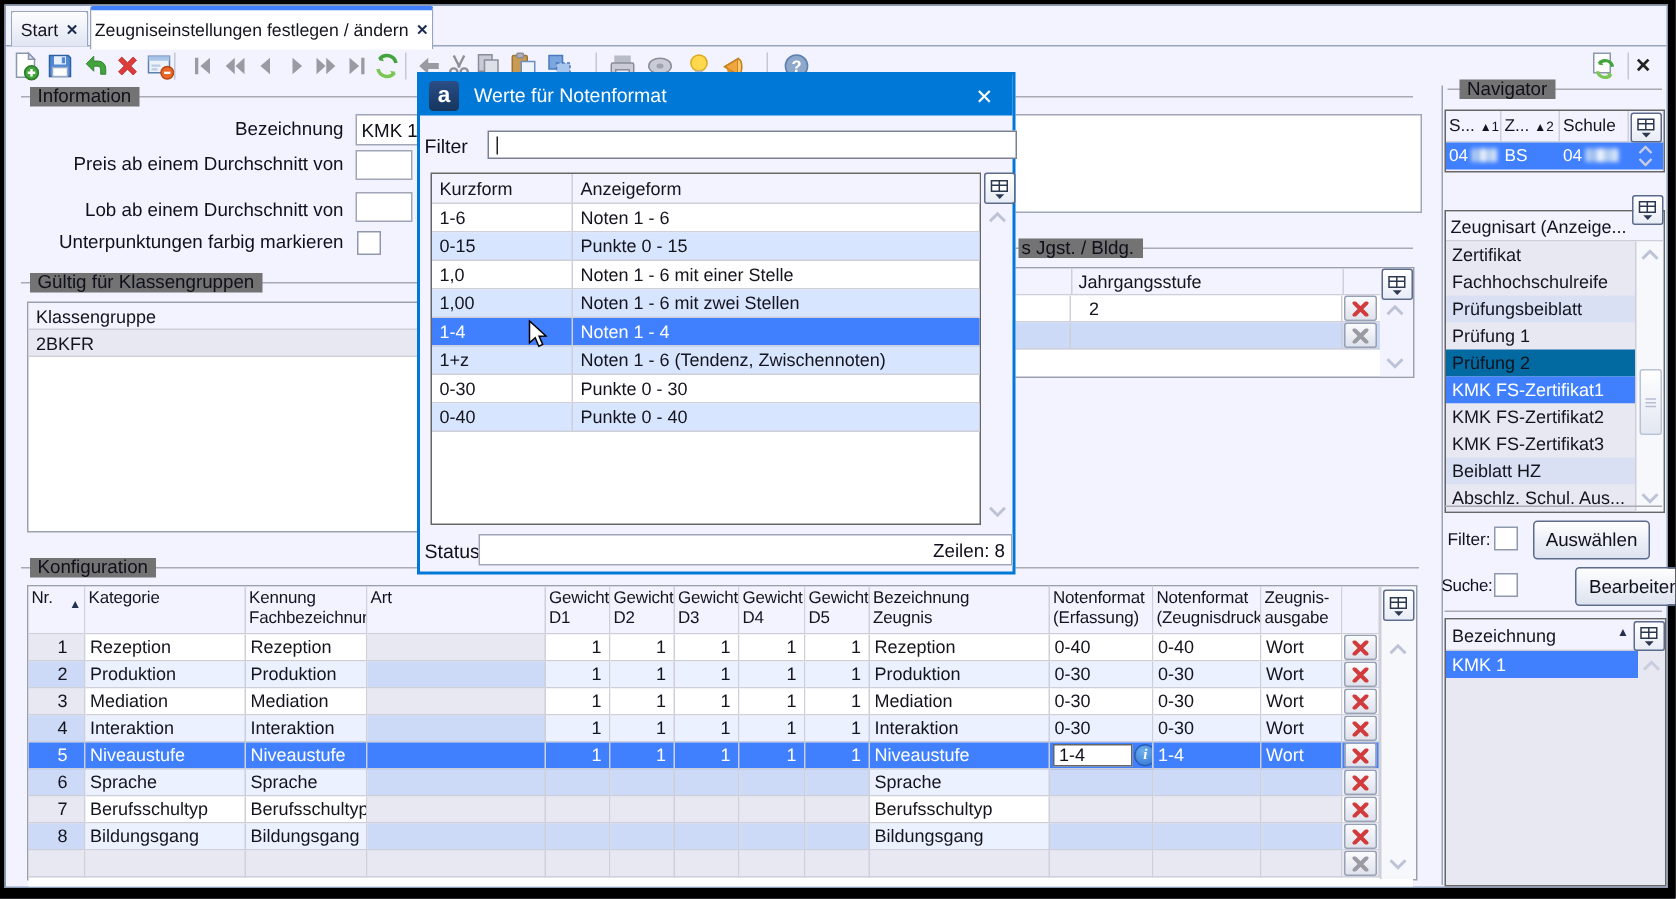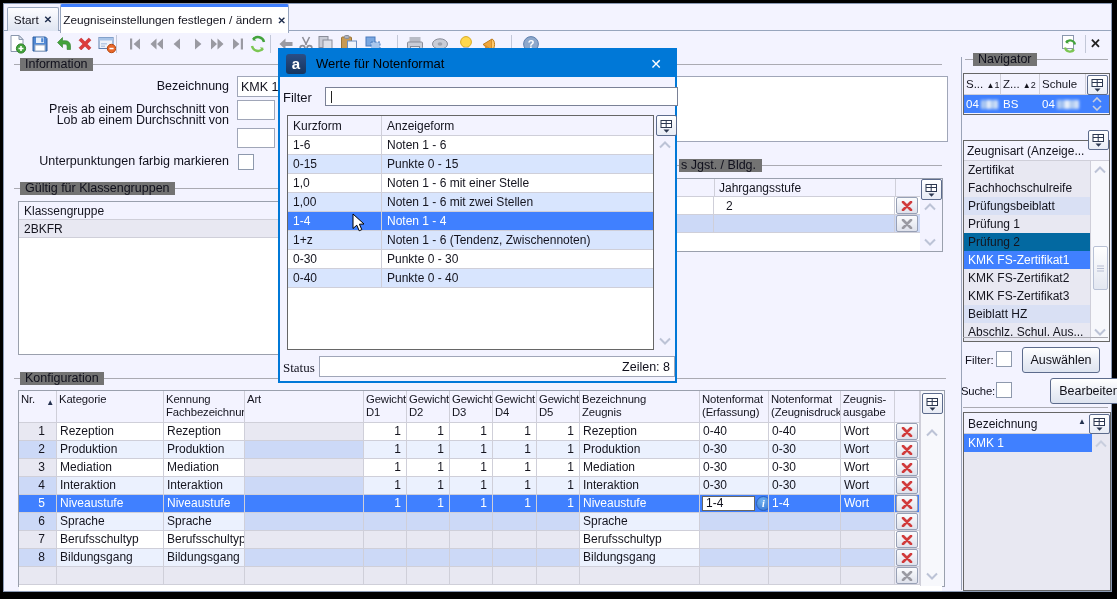--- a/index.html
+++ b/index.html
@@ -180,21 +180,21 @@
   <div class="grplabel" style="left:20px;top:58px;">Information</div>
   <div class="flabel" style="left:29px;top:80px;width:200px;">Bezeichnung</div>
   <div class="tinput" style="left:237px;top:76px;width:352px;height:19px;">
       <span>KMK 1</span>
     </div>
   <div class="tinput" style="left:596px;top:76px;width:344px;height:64px;"></div>
   <div class="flabel" style="left:29px;top:103px;width:200px;">Preis ab einem Durchschnitt von</div>
   <div class="tinput" style="left:237px;top:100px;width:30px;height:18px;">
       <span></span>
     </div>
-  <div class="flabel" style="left:29px;top:114px;width:200px;">Lob ab einem Durchschnitt von</div>
+  <div class="flabel" style="left:29px;top:134px;width:200px;">Lob ab einem Durchschnitt von</div>
   <div class="tinput" style="left:237px;top:128px;width:30px;height:18px;">
       <span></span>
     </div>
   <div class="flabel" style="left:29px;top:155px;width:200px;">Unterpunktungen farbig markieren</div>
   <div class="cbox" style="left:238px;top:154px;"></div>
 
   <div class="grpline" style="left:14px;top:188px;width:456px;"></div>
   <div class="grplabel" style="left:20px;top:182px;">Gültig für Klassengruppen</div>
   <div class="tblbox" style="left:18px;top:201px;width:652px;height:152px;">
     <div class="hdr" style="height:18px;box-sizing:border-box;border-bottom:1px solid #cfcfd9;padding:2px 0 0 5px;">Klassengruppe</div>
@@ -636,21 +636,21 @@
       <svg width="13" height="14">
         <rect x="1" y="1.5" width="10.5" height="7" fill="#fff" stroke="#2c3850"></rect>
         <path d="M1 4.5h10.5 M6.2 1.5v7" stroke="#2c3850"></path>
         <path d="M3.5 10.5 h6 l-3 3.2z" fill="#2c3850"></path>
       </svg>
     </div>
 
   <div class="abs" style="left:278px;top:48px;width:399px;height:335px;border:2px solid #0078d7;background:#f3f3ff;box-sizing:border-box;">
     <div style="height:27px;background:#0078d7;display:flex;align-items:center;padding-left:6px;">
       <div style="width:20px;height:20px;border-radius:3px;background:linear-gradient(#2a4e86,#16355e);color:#fff;text-align:center;line-height:19px;font-size:15px;font-weight:bold;">a</div>
-      <div style="color:#000000;font-size:13px;margin-left:10px;">Werte für Notenformat</div>
+      <div style="color:#ffffff;font-size:13px;margin-left:10px;">Werte für Notenformat</div>
       <div style="margin-left:auto;color:#fff;font-size:14px;padding-right:13px;">✕</div>
     </div>
     <div class="flabel" style="left:3px;top:41px;width:40px;text-align:left;font-size:13px;">Filter</div>
     <div class="tinput" style="left:45px;top:37px;width:345px;height:17px;border:1px solid #7a8196;">
         <span></span>
         <span style="display:inline-block;width:1px;height:12px;background:#222;margin-left:2px;"></span>
       </div>
     <div class="abs" style="left:7px;top:65px;width:367px;height:235px;background:#fff;border:1px solid #666;box-sizing:border-box;">
       <div style="display:flex;height:20px;box-sizing:border-box;border-bottom:1px solid #cfcfd9;background:#f3f3ff;font-size:12px;">
         <div style="width:94px;box-sizing:border-box;border-right:1px solid #cfcfd9;padding:3px 0 0 5px;">Kurzform</div>
@@ -701,21 +701,21 @@
     <div class="sarr" style="left:377px;top:88px;">
         <svg width="12" height="8">
           <path d="M1 6.5 L6 1.5 L11 6.5" stroke="#bcc3d6" stroke-width="2" fill="none"></path>
         </svg>
       </div>
     <div class="sarr" style="left:377px;top:284px;">
         <svg width="12" height="8">
           <path d="M1 1.5 L6 6.5 L11 1.5" stroke="#bcc3d6" stroke-width="2" fill="none"></path>
         </svg>
       </div>
-    <div class="flabel" style="left:3px;top:311px;width:40px;text-align:left;font-size:13px;font-family:Liberation Serif, serif;">Status</div>
+    <div class="flabel" style="left:3px;top:311px;width:40px;text-align:left;font-size:13px;">Status</div>
     <div class="tinput" style="left:39px;top:306px;width:347px;height:19px;justify-content:flex-end;padding-right:4px;">
         <span>Zeilen: 8</span>
       </div>
   </div>
 
   <div class="abs" style="left:352px;top:213px;">
     <svg width="13" height="20">
         <path d="M1 1 L1 15.5 L4.8 12.2 L7.2 17.8 L9.8 16.6 L7.4 11.2 L12 11 Z" fill="#fff" stroke="#000" stroke-width="1"></path>
       </svg>
   </div>

